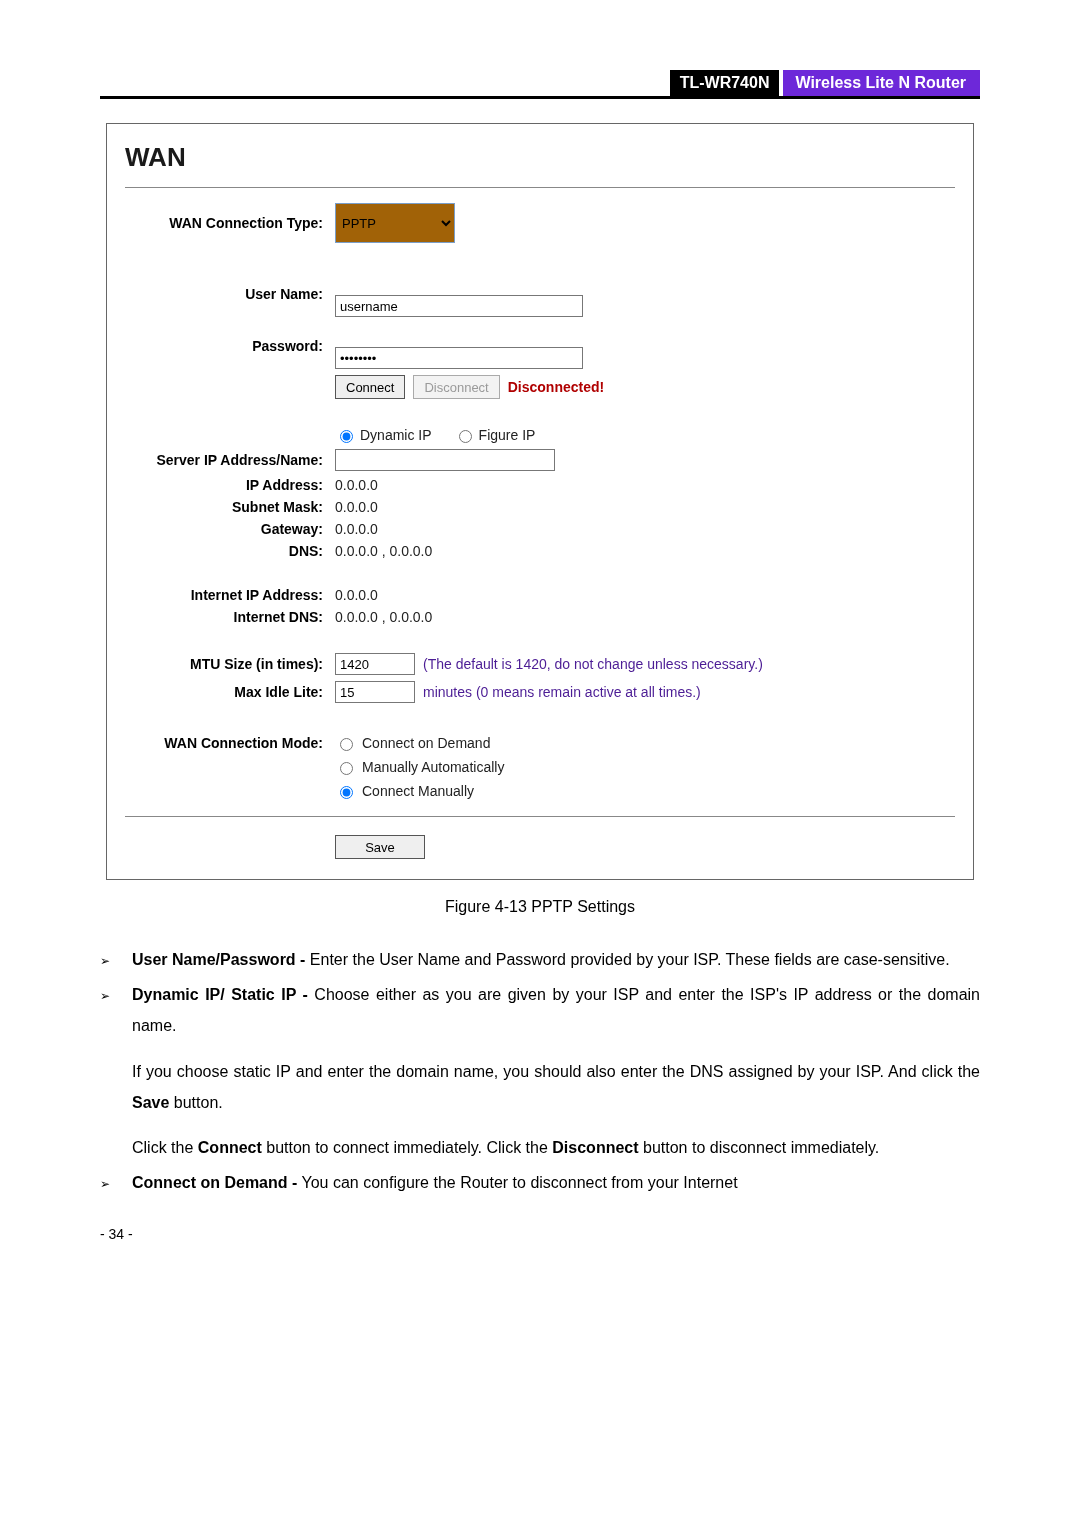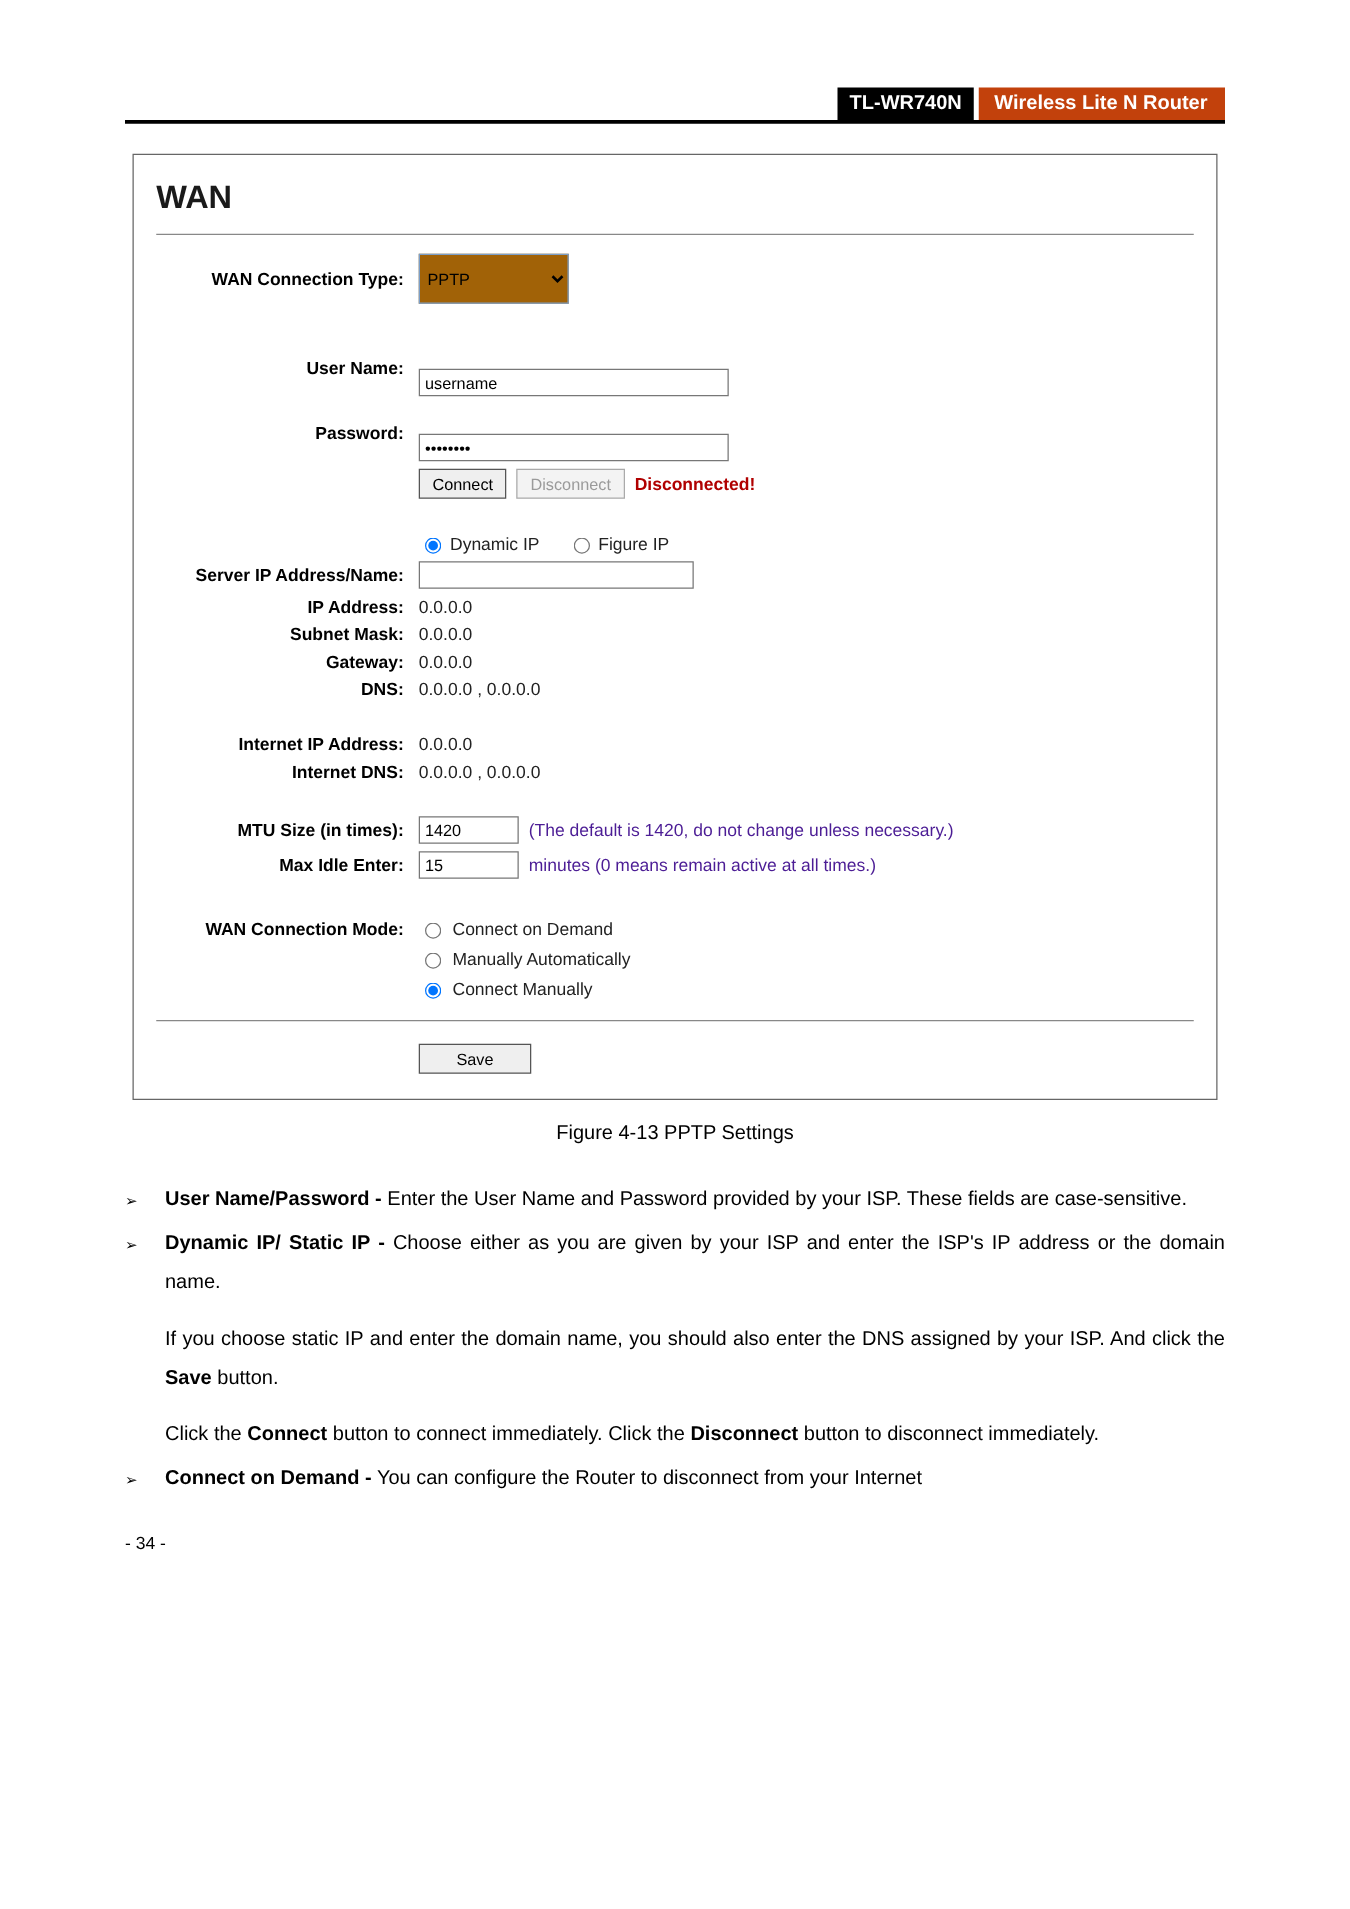--- a/index.html
+++ b/index.html
@@ -21,21 +21,21 @@
     margin-bottom: 24px;
   }
   .hdr-model {
     background: #000;
     color: #fff;
     font-weight: bold;
     font-size: 16px;
     padding: 4px 10px;
   }
   .hdr-desc {
-    background: #c2410c;
+    background: #6d28d9;
     color: #fff;
     font-weight: bold;
     font-size: 16px;
     padding: 4px 14px 4px 12px;
     margin-left: 4px;
   }
   .panel {
     border: 1px solid #666;
     margin: 0 6px 18px 6px;
   }
@@ -273,21 +273,21 @@
     <div class="gap"></div>
 
     <div class="row">
       <div class="lbl">MTU Size (in times):</div>
       <div class="val">
         <input type="text" class="w-small" value="1420" style="">
         <span class="note">(The default is 1420, do not change unless necessary.)</span>
       </div>
     </div>
     <div class="row">
-      <div class="lbl">Max Idle Enter:</div>
+      <div class="lbl">Max Idle Lite:</div>
       <div class="val">
         <input type="text" class="w-small" value="15" style="">
         <span class="note">minutes (0 means remain active at all times.)</span>
       </div>
     </div>
 
     <div class="gap"></div>
 
     <div class="row" style="align-items:flex-start;">
       <div class="lbl" style="padding-top:4px;">WAN Connection Mode:</div>

